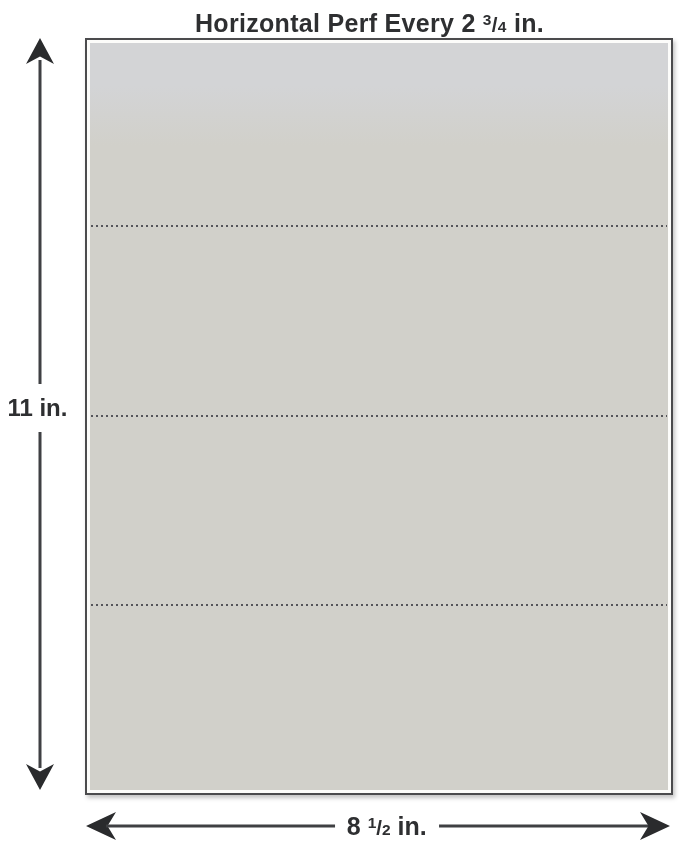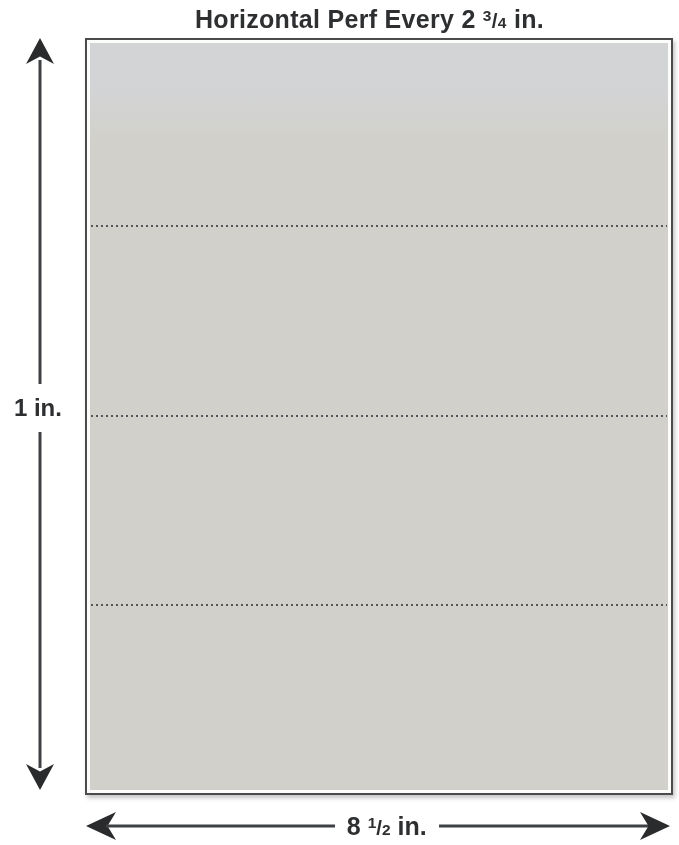--- a/index.html
+++ b/index.html
@@ -11,21 +11,21 @@
     font-family: "Liberation Sans", "DejaVu Sans", sans-serif;
     color: var(--text, #2e2f31);
     overflow: hidden;
   }
 
   
   .title {
     position: absolute;
     left: 60px; right: 0; top: 0;
     height: 34px;
-    line-height: 32px;
+    line-height: 40px;
     text-align: center;
     font-size: 25px;
     font-weight: 600;
     letter-spacing: 0.3px;
     white-space: nowrap;
   }
   .frac-num { font-size: 0.62em; vertical-align: 0.42em; font-weight: 700; }
   .frac-slash { font-size: 0.82em; }
   .frac-den { font-size: 0.62em; vertical-align: -0.02em; font-weight: 700; }
 
@@ -114,21 +114,21 @@
       <svg width="28" height="26" viewBox="0 0 28 26">
           <polygon points="14,0 28,26 14,18.5 0,26" fill="var(--arrow-head, #2a2b2d)"></polygon>
         </svg>
     </span>
     <div class="v-line"></div>
     <span class="head head-down">
       <svg width="28" height="26" viewBox="0 0 28 26">
           <polygon points="14,26 0,0 14,7.5 28,0" fill="var(--arrow-head, #2a2b2d)"></polygon>
         </svg>
     </span>
-    <div class="v-label">1 in.</div>
+    <div class="v-label">11 in.</div>
   </div>
 
   <div class="h-arrow">
     <span class="head head-left">
       <svg width="30" height="28" viewBox="0 0 30 28">
           <polygon points="0,14 30,0 21.5,14 30,28" fill="var(--arrow-head, #2a2b2d)"></polygon>
         </svg>
     </span>
     <div class="h-line"></div>
     <span class="head head-right">

